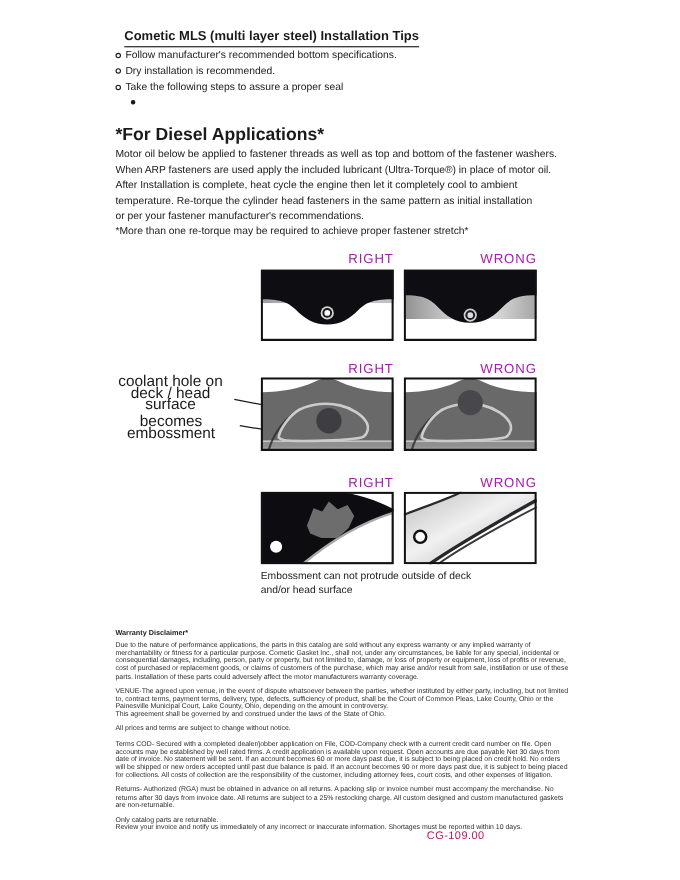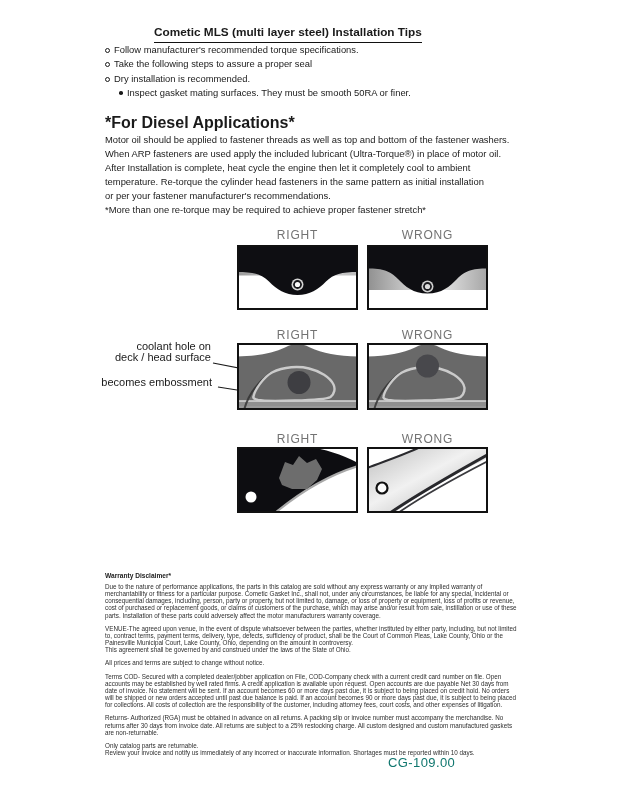--- a/index.html
+++ b/index.html
@@ -4,72 +4,71 @@
 <style>
   html,body{margin:0;padding:0;background:#ffffff;}
   .page{
     position:relative;width:618px;height:800px;background:#ffffff;overflow:hidden;
     font-family:"Liberation Sans","DejaVu Sans",sans-serif;color:#1a1a1a;
   }
   .abs{position:absolute;}
   .preline{white-space:pre-line;}
   
   .doc-title{left:113px;top:25px;font-size:11.8px;font-weight:bold;}
-  .doc-title span{display:inline-block;border-bottom:1.8px solid #111;padding-bottom:2.5px;margin-left:41px;}
+  .doc-title span{display:inline-block;border-bottom:1.8px solid #111;padding-bottom:2.5px;}
   
   .tips{left:105px;top:43px;width:440px;font-size:9.4px;line-height:14.3px;}
   .tip-row{position:relative;padding-left:9px;}
   .tip-row .odot{position:absolute;left:0;top:5px;width:3.2px;height:3.2px;border:1px solid #1a1a1a;border-radius:50%;}
   .sub-row{position:relative;padding-left:9px;margin-left:13px;}
   .sub-row .fdot{position:absolute;left:1px;top:5.4px;width:3.6px;height:3.6px;background:#1a1a1a;border-radius:50%;}
   
   .diesel-head{left:105px;top:114px;font-size:16px;font-weight:bold;}
   .body-par{left:105px;width:442px;font-size:9.4px;line-height:14px;}
   
-  .fig-label{width:121px;text-align:center;font-size:12px;letter-spacing:.8px;color:#737373;}
+  .fig-label{width:121px;text-align:right;font-size:12px;letter-spacing:.8px;color:#a21caf;}
   .fig-caption{font-size:9.4px;line-height:13px;color:#1a1a1a;}
   .panel{position:absolute;display:block;}
-  .callout{font-size:11px;line-height:10.6px;text-align:right;color:#1a1a1a;}
+  .callout{font-size:14px;line-height:10.6px;text-align:center;color:#1a1a1a;}
   
   .warranty{left:105px;top:572px;width:414px;color:#2e2e2e;}
   .warranty h4{margin:0 0 4px 0;font-size:6.6px;font-weight:bold;color:#222;}
   .warranty p{margin:0 0 6px 0;font-size:6.3px;line-height:7.15px;}
   
-  .page-code{left:388px;top:755px;font-size:13px;letter-spacing:.4px;color:#0f766e;}
+  .page-code{left:388px;top:755px;font-size:10px;letter-spacing:.4px;color:#be185d;}
 </style>
 </head>
 <body>
 
 <div class="page">
 
   <div class="abs doc-title">
     <span>Cometic MLS (multi layer steel) Installation Tips</span>
   </div>
 
   <div class="abs tips">
     <div class="tip-row">
       <span class="odot"></span>
-      <span>Follow manufacturer's recommended torque specifications.</span>
+      <span>Follow manufacturer's recommended bottom specifications.</span>
+    </div>
+    <div class="tip-row">
+      <span class="odot"></span>
+      <span>Dry installation is recommended.</span>
     </div>
     <div class="tip-row">
       <span class="odot"></span>
       <span>Take the following steps to assure a proper seal</span>
     </div>
-    <div class="tip-row">
-      <span class="odot"></span>
-      <span>Dry installation is recommended.</span>
-    </div>
     <div class="sub-row">
       <span class="fdot"></span>
-      <span>Inspect gasket mating surfaces.  They must be smooth 50RA or finer.</span>
     </div>
   </div>
 
   <div class="abs diesel-head">*For Diesel Applications*</div>
-  <div class="abs body-par preline" style="top:133px;">Motor oil should be applied to fastener threads as well as top and bottom of the fastener washers.
+  <div class="abs body-par preline" style="top:133px;">Motor oil below be applied to fastener threads as well as top and bottom of the fastener washers.
 When ARP fasteners are used apply the included lubricant (Ultra-Torque®) in place of motor oil.</div>
   <div class="abs body-par preline" style="top:161px;">After Installation is complete, heat cycle the engine then let it completely cool to ambient
 temperature. Re-torque the cylinder head fasteners in the same pattern as initial installation
 or per your fastener manufacturer's recommendations.</div>
   <div class="abs body-par" style="top:203px;">*More than one re-torque may be required to achieve proper fastener stretch*</div>
 
   <div class="abs fig-label" style="left:237px;top:228px;">RIGHT</div>
   <div class="abs fig-label" style="left:367px;top:228px;">WRONG</div>
 
   <svg class="panel" style="left:237px;top:245px;" width="121" height="65" viewBox="0 0 121 65" preserveAspectRatio="none">
@@ -167,20 +166,22 @@
     </defs>
     <rect x="0" y="0" width="121" height="66" fill="#ffffff"></rect>
     <path d="M0,21 C18,14 38,7.5 53,0 L121,0 L121,11 C90,26 55,45 27,66 L0,66 Z" fill="url(#g3w)"></path>
     <path d="M0,21 C18,14 38,7.5 53,0" stroke="#2a2a2e" stroke-width="2" fill="none"></path>
     <path d="M23,66 C52,46 86,27 121,7.5" stroke="#28282c" stroke-width="3" fill="none"></path>
     <path d="M31,66 C58,47 92,29 121,14" stroke="#3a3a3e" stroke-width="1.8" fill="none"></path>
     <circle cx="15" cy="41" r="5.5" fill="#fdfdfd" stroke="#111" stroke-width="2.2"></circle>
     <rect x="1" y="1" width="119" height="64" fill="none" stroke="#111" stroke-width="2"></rect>
   </svg>
 
+  <div class="abs fig-caption preline" style="left:237px;top:516px;width:250px;">Embossment can not protrude outside of deck
+and/or head surface</div>
 
   <div class="abs warranty">
     <h4>Warranty Disclaimer*</h4>
     <p class="preline">Due to the nature of performance applications, the parts in this catalog are sold without any express warranty or any implied warranty of merchantability or fitness for a particular purpose.  Cometic Gasket Inc., shall not, under any circumstances, be liable for any special, incidental or consequential damages, including, person, party or property, but not limited to, damage, or loss of property or equipment, loss of profits or revenue, cost of purchased or replacement goods, or claims of customers of the purchase, which may arise and/or result from sale, instillation or use of these parts.  Installation of these parts could adversely affect the motor manufacturers warranty coverage.</p>
     <p class="preline">VENUE-The agreed upon venue, in the event of dispute whatsoever between the parties, whether instituted by either party, including, but not limited to, contract terms, payment terms, delivery, type, defects, sufficiency of product, shall be the Court of Common Pleas, Lake County, Ohio or the Painesville Municipal Court, Lake County, Ohio, depending on the amount in controversy.
 This agreement shall be governed by and construed under the laws of the State of Ohio.</p>
     <p class="preline">All prices and terms are subject to change without notice.</p>
     <p class="preline">Terms COD- Secured with a completed dealer/jobber application on File, COD-Company check with a current credit card number on file.  Open accounts may be established by well rated firms.  A credit application is available upon request.  Open accounts are due payable Net 30 days from date of invoice.  No statement will be sent.  If an account becomes 60 or more days past due, it is subject to being placed on credit hold.  No orders will be shipped or new orders accepted until past due balance is paid.  If an account becomes 90 or more days past due, it is subject to being placed for collections.  All costs of collection are the responsibility of the customer, including attorney fees, court costs, and other expenses of litigation.</p>
     <p class="preline">Returns- Authorized (RGA) must be obtained in advance on all returns.  A packing slip or invoice number must accompany the merchandise.  No returns after 30 days from invoice date.  All returns are subject to a 25% restocking charge.  All custom designed and custom manufactured gaskets are non-returnable.</p>
     <p class="preline">Only catalog parts are returnable.

